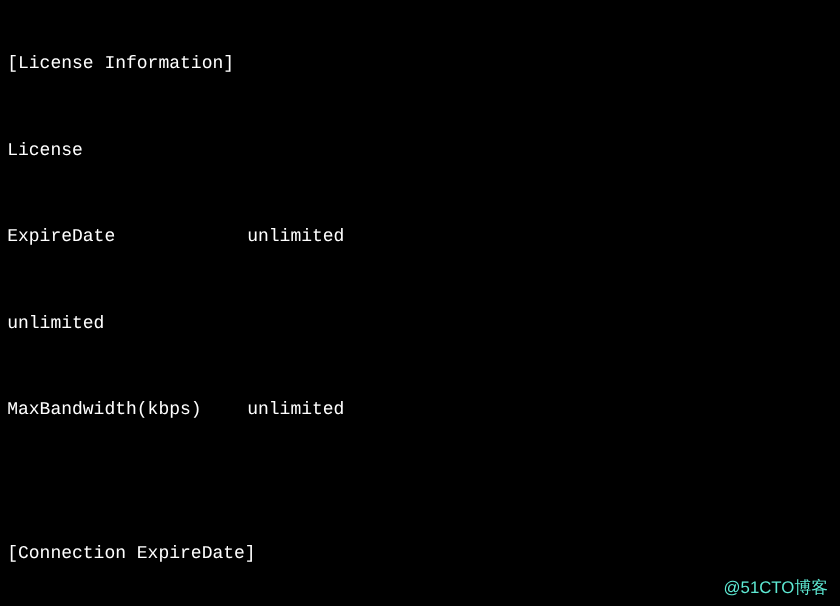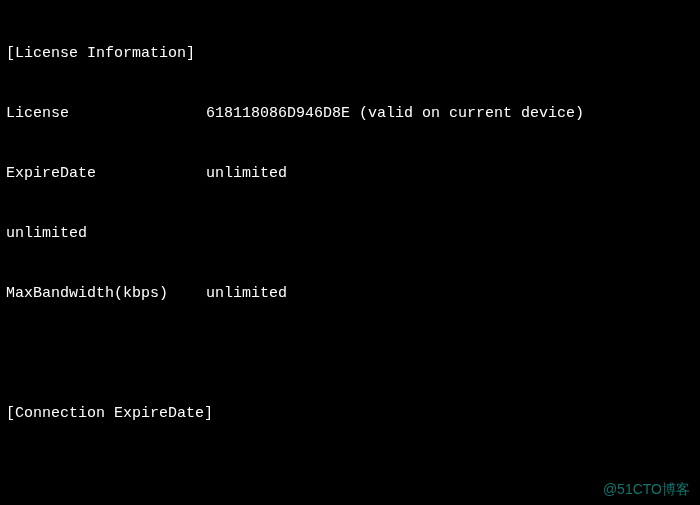--- a/index.html
+++ b/index.html
@@ -20,43 +20,44 @@
     }
     .terminal {
       padding: 4px 6px;
       white-space: pre;
     }
     .section-header {
       font-weight: normal;
     }
     .row {
       display: flex;
+      margin-top: 12px;
     }
     .key {
       display: inline-block;
       width: 200px;
     }
     .val {
       display: inline-block;
     }
     .watermark {
       position: absolute;
       bottom: 6px;
       right: 10px;
-      color: #0f766e;
+      color: #5eead4;
       font-family: Arial, sans-serif;
       font-size: 14px;
     }
   </style>
 </head>
 <body>
 
 <div class="terminal">
   <div class="section-header">[License Information]</div>
-  <div class="row"><span class="key">License</span><span class="val">618118086D946D8E (valid on current device)</span></div>
+  <div class="row"><span class="key">License</span></div>
   <div class="row"><span class="key">ExpireDate</span><span class="val">unlimited</span></div>
   <div class="row"><span class="val">unlimited</span></div>
   <div class="row"><span class="key">MaxBandwidth(kbps)</span><span class="val">unlimited</span></div>
   <div>&nbsp;</div>
   <div class="section-header">[Connection ExpireDate]</div>
   
   
   
   
   

